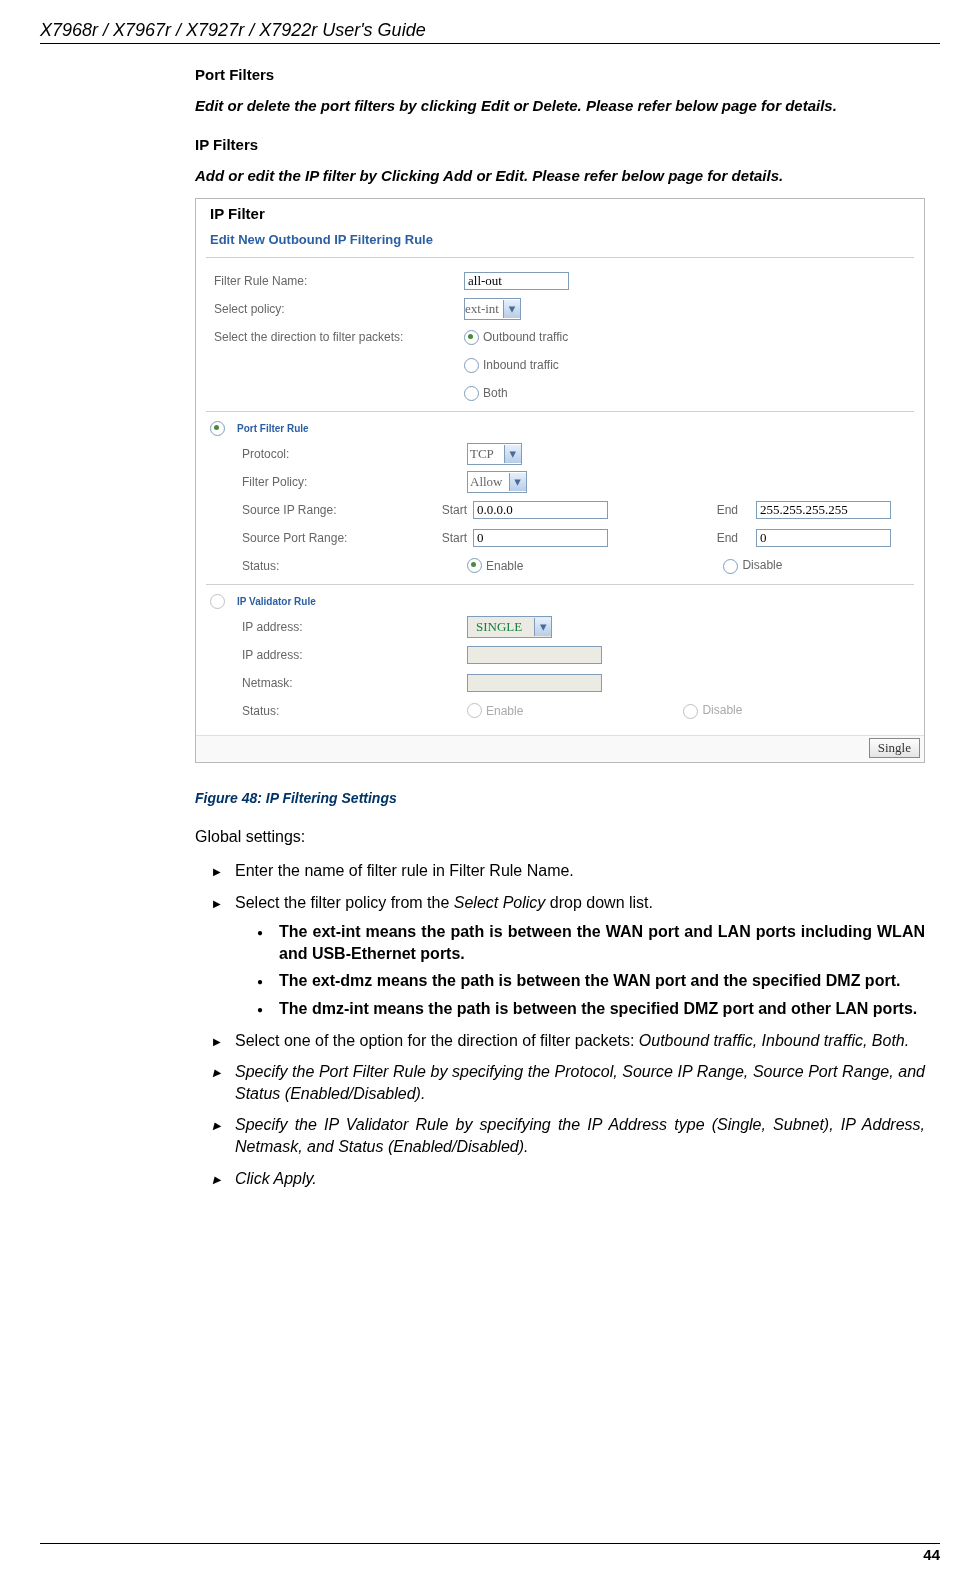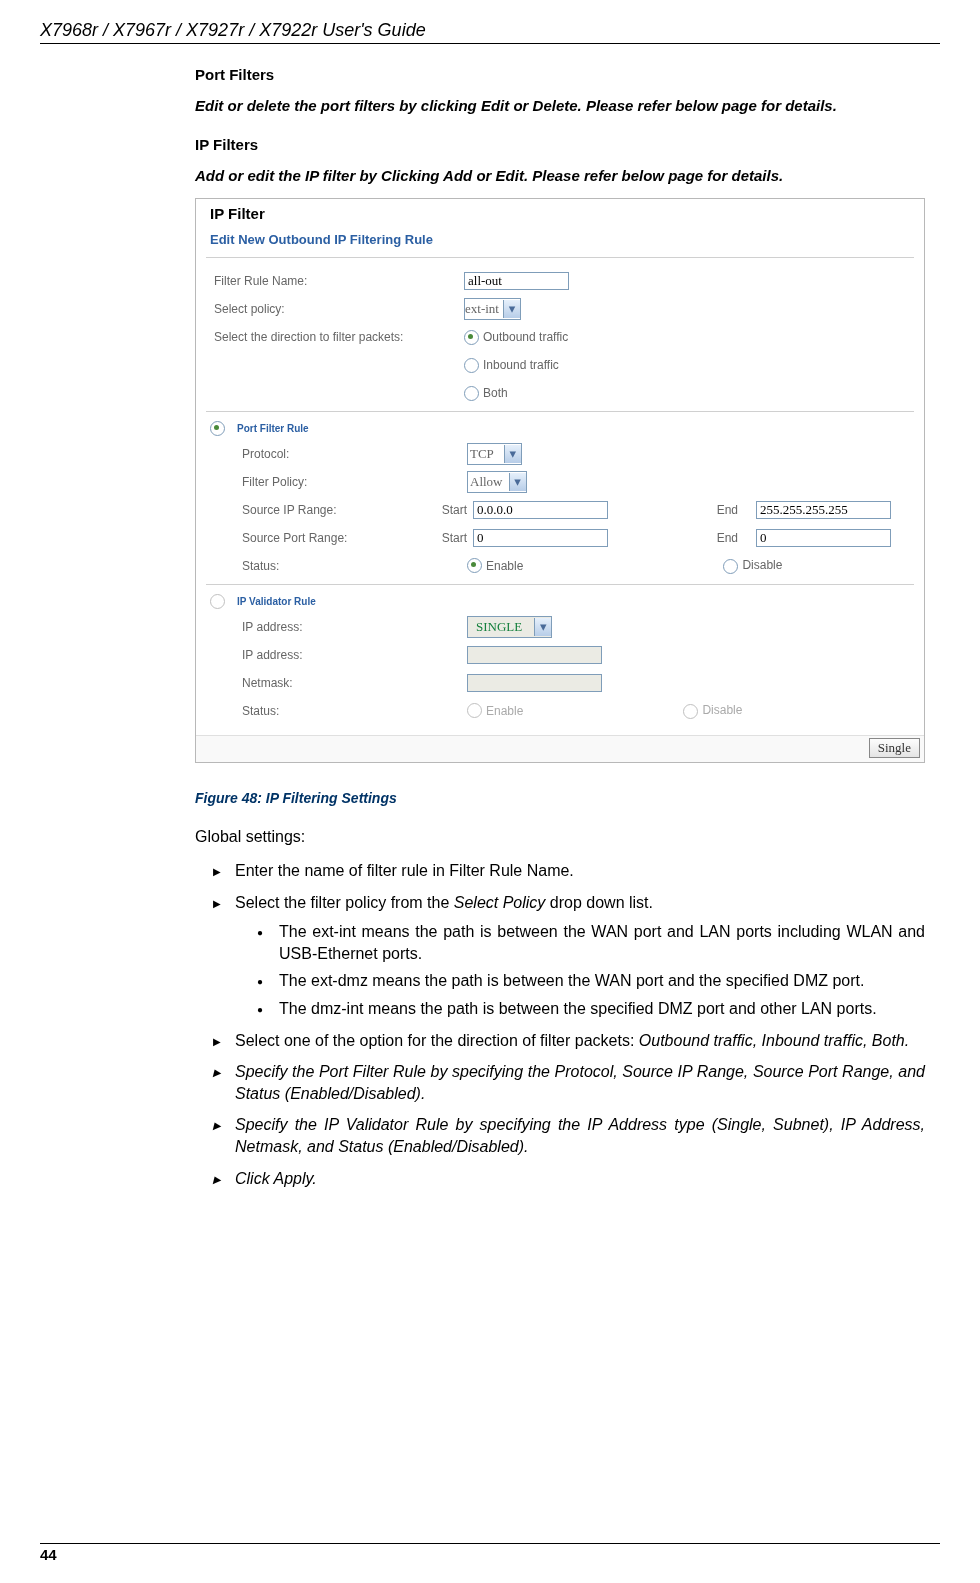--- a/index.html
+++ b/index.html
@@ -8,21 +8,21 @@
   .content-block { margin-left: 155px; margin-right: 15px; }
   .bold-heading { font-weight: bold; font-size: 15px; margin: 22px 0 14px 0; }
   .italic-bold { font-style: italic; font-weight: bold; font-size: 15px; margin: 12px 0; }
   .figure-caption { font-style: italic; font-weight: bold; color: #003366; font-size: 14px; margin: 27px 0 22px 0; }
   .body-text { font-size: 16px; margin: 14px 0; }
   .bullet-list { list-style: none; padding-left: 18px; margin: 10px 0; }
   .bullet-list > li { position: relative; padding-left: 22px; margin: 10px 0; font-size: 16px; line-height: 1.35; text-align: justify; }
   .bullet-list > li::before { content: "▶"; font-size: 10px; position: absolute; left: 0; top: 5px; }
   .bullet-list > li.italic { font-style: italic; }
   .sub-list { list-style: none; padding-left: 22px; margin: 8px 0; }
-  .sub-list > li { position: relative; padding-left: 22px; margin: 6px 0; font-size: 16px; line-height: 1.35; text-align: justify; }
+  .sub-list > li { position: relative; padding-left: 22px; margin: 6px 0; font-size: 16px; line-height: 1.35; text-align: justify; font-weight: bold; }
   .sub-list > li::before { content: "●"; font-size: 10px; position: absolute; left: 0; top: 5px; }
 
   
   .ui-box { border: 1px solid #b8b8b8; background: #fff; margin: 14px 0 8px 0; font-family: Verdana, Tahoma, sans-serif; font-size: 12px; color: #333; position: relative; }
   .ui-inner { padding: 6px 10px 10px 10px; }
   .ui-title { font-weight: bold; font-size: 15px; color: #000; margin: 0 0 10px 4px; }
   .ui-subtitle { font-weight: bold; color: #2b5fa3; font-size: 13px; margin: 0 0 10px 4px; }
   .ui-hr { border: none; border-top: 1px solid #d0d0d0; border-bottom: 1px solid #fff; margin: 4px 0 8px 0; }
   .ui-row { display: flex; align-items: center; min-height: 28px; }
   .ui-label { width: 250px; padding-left: 8px; color: #666; }
@@ -36,21 +36,21 @@
   .ui-select::after { content: "▾"; background: linear-gradient(#e6f0fb, #b7cde8); border-left: 1px solid #7f9db9; width: 16px; text-align: center; color: #4a6b99; margin-left: 4px; display: inline-block; height: 18px; line-height: 18px; }
   .ui-radio { width: 13px; height: 13px; border: 1px solid #7f9db9; border-radius: 50%; display: inline-block; vertical-align: middle; margin-right: 4px; position: relative; background: #fff; }
   .ui-radio.checked::after { content: ""; width: 5px; height: 5px; background: #4a8a3a; border-radius: 50%; position: absolute; top: 3px; left: 3px; }
   .ui-radio.disabled { border-color: #c0c0c0; }
   .ui-section-head { display: flex; align-items: center; margin: 6px 0 4px 4px; gap: 8px; }
   .ui-section-label { color: #2b5fa3; font-weight: bold; font-size: 10px; }
   .range-label { color: #666; width: 55px; text-align: right; padding-right: 6px; display: inline-block; }
   .end-block { display: flex; align-items: center; margin-left: 90px; gap: 12px; }
   .apply-wrap { text-align: right; padding: 0 2px 2px 0; border-top: 1px solid #e0e0e0; background: #f9f9f9; }
   .apply-btn { display: inline-block; border: 1px solid #888; background: linear-gradient(#fdfdfd, #e4e4e4); font-family: 'Times New Roman', serif; font-size: 13px; padding: 1px 8px; margin: 2px; }
-  .page-num-bar { border-top: 1px solid #000; font-weight: bold; text-align: left; font-size: 15px; padding-top: 2px; position: absolute; bottom: 20px; left: 20px; right: 20px; }
+  .page-num-bar { border-top: 1px solid #000; font-weight: bold; text-align: right; font-size: 15px; padding-top: 2px; position: absolute; bottom: 20px; left: 20px; right: 20px; }
 </style>
 </head>
 <body>
 
 <div class="page">
   <div class="header">X7968r / X7967r / X7927r / X7922r User's Guide</div>
 
   <div class="content-block">
     <div class="bold-heading">Port Filters</div>
     <div class="italic-bold">Edit or delete the port filters by clicking Edit or Delete. Please refer below page for details.</div>

